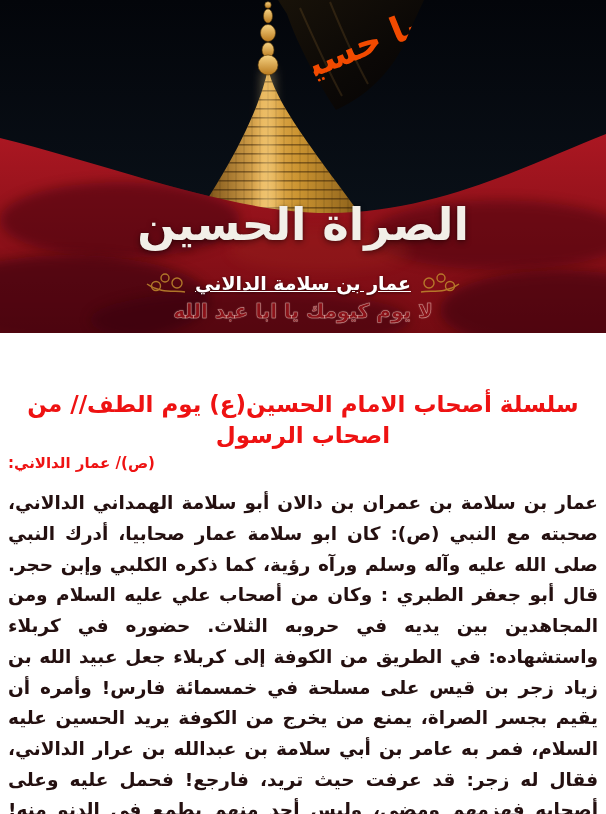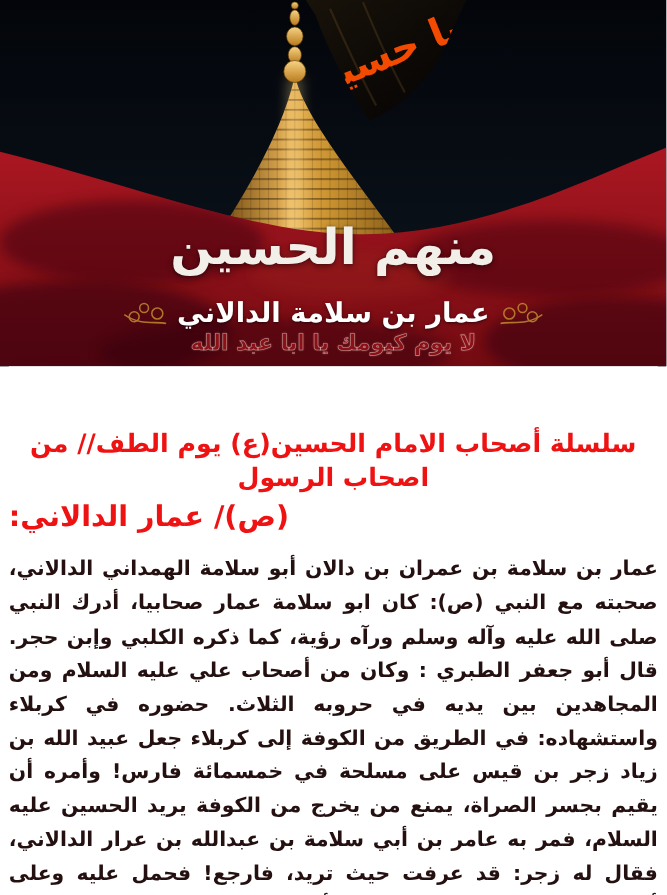--- a/index.html
+++ b/index.html
@@ -36,24 +36,25 @@
     position: absolute;
     top: 270px; left: 0; right: 0;
     display: flex;
     justify-content: center;
     align-items: center;
     gap: 8px;
     direction: rtl;
   }
   .nameline .nm {
     color: #ffffff;
-    font-size: 25px;
+    font-size: 19px;
     font-weight: bold;
     text-shadow: 0 1px 3px rgba(0,0,0,.6);
     white-space: nowrap;
+    text-decoration: underline;
   }
   .orn { opacity: .85; flex: 0 0 auto; }
   .motto {
     position: absolute;
     top: 299px; left: 0; right: 0;
     text-align: center;
     font-size: 20px;
     font-weight: bold;
     direction: rtl;
     color: #8a1118;
@@ -72,21 +73,21 @@
   .title-l1 {
     color: #ee1212;
     font-size: 23px;
     font-weight: bold;
     text-align: center;
     line-height: 1.35;
     margin-top: 44px;
   }
   .title-l2 {
     color: #ee1212;
-    font-size: 26px;
+    font-size: 15px;
     font-weight: bold;
     text-align: left;
     line-height: 1.35;
     margin-top: 2px;
   }
   .bodytext {
     margin: 15px 0 0;
     color: #241010;
     font-size: 18.5px;
     font-weight: bold;
@@ -177,21 +178,21 @@
           <ellipse cx="120" cy="220" rx="120" ry="38" fill="#3a060b" opacity="0.5" filter="url(#soft)"></ellipse>
           <ellipse cx="70" cy="300" rx="140" ry="45" fill="#2e050a" opacity="0.55" filter="url(#soft)"></ellipse>
           <ellipse cx="250" cy="320" rx="160" ry="30" fill="#33060b" opacity="0.45" filter="url(#soft)"></ellipse>
           <ellipse cx="500" cy="235" rx="130" ry="35" fill="#3a060b" opacity="0.45" filter="url(#soft)"></ellipse>
           <ellipse cx="560" cy="310" rx="120" ry="40" fill="#2e050a" opacity="0.5" filter="url(#soft)"></ellipse>
           <ellipse cx="320" cy="250" rx="90" ry="22" fill="#9c2a1e" opacity="0.25" filter="url(#soft)"></ellipse>
         </g>
       </g>
     </svg>
 
-    <div class="calli">منهم الحسين</div>
+    <div class="calli">الصراة الحسين</div>
 
     <div class="nameline">
       <svg class="orn" width="42" height="26" viewBox="0 0 42 26" aria-hidden="true">
         <g fill="none" stroke="#c08a2e" stroke-width="1.4">
           <circle cx="10" cy="13" r="5"></circle>
             <circle cx="22" cy="8" r="4"></circle>
           <circle cx="31" cy="16" r="4.5"></circle>
             <path d="M2,22 C12,20 26,24 40,14"></path>
         </g>
       </svg>

